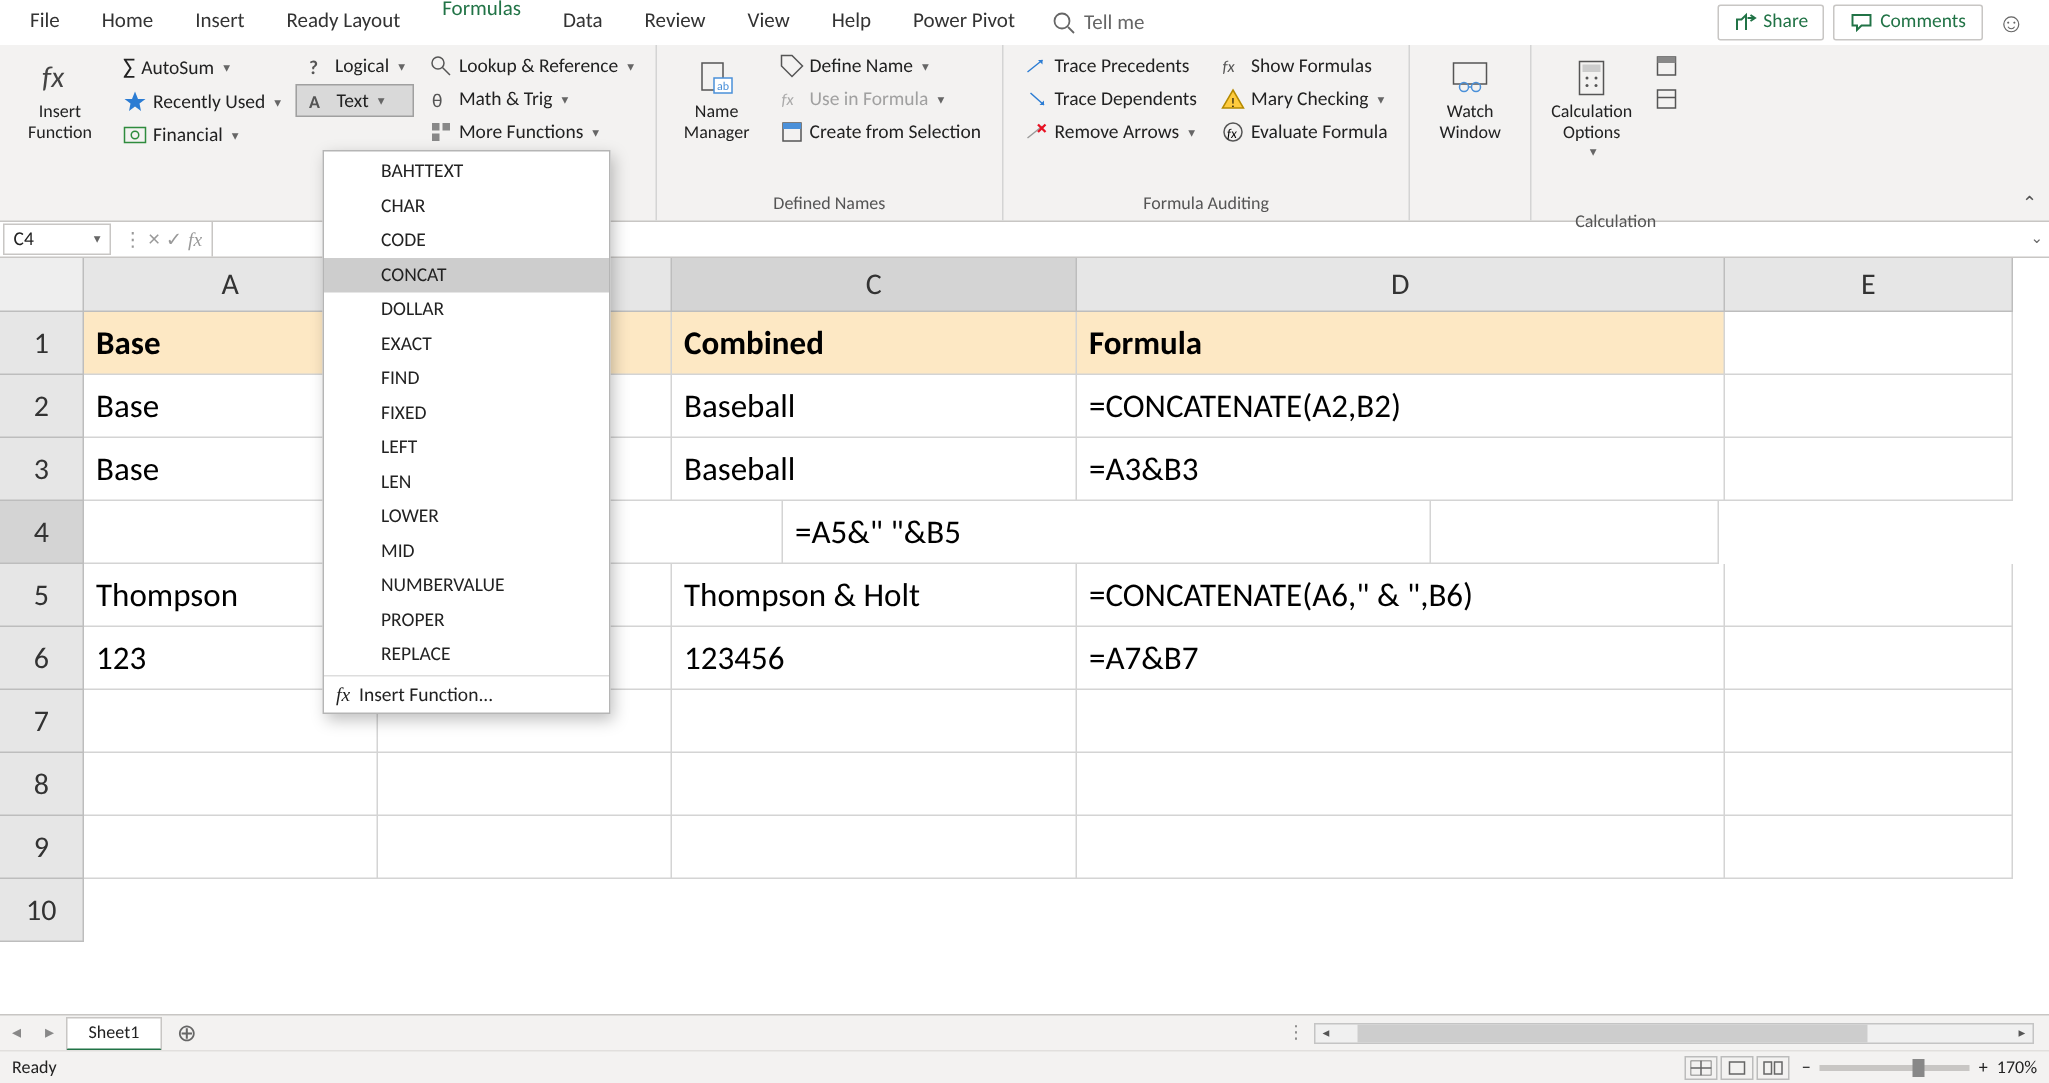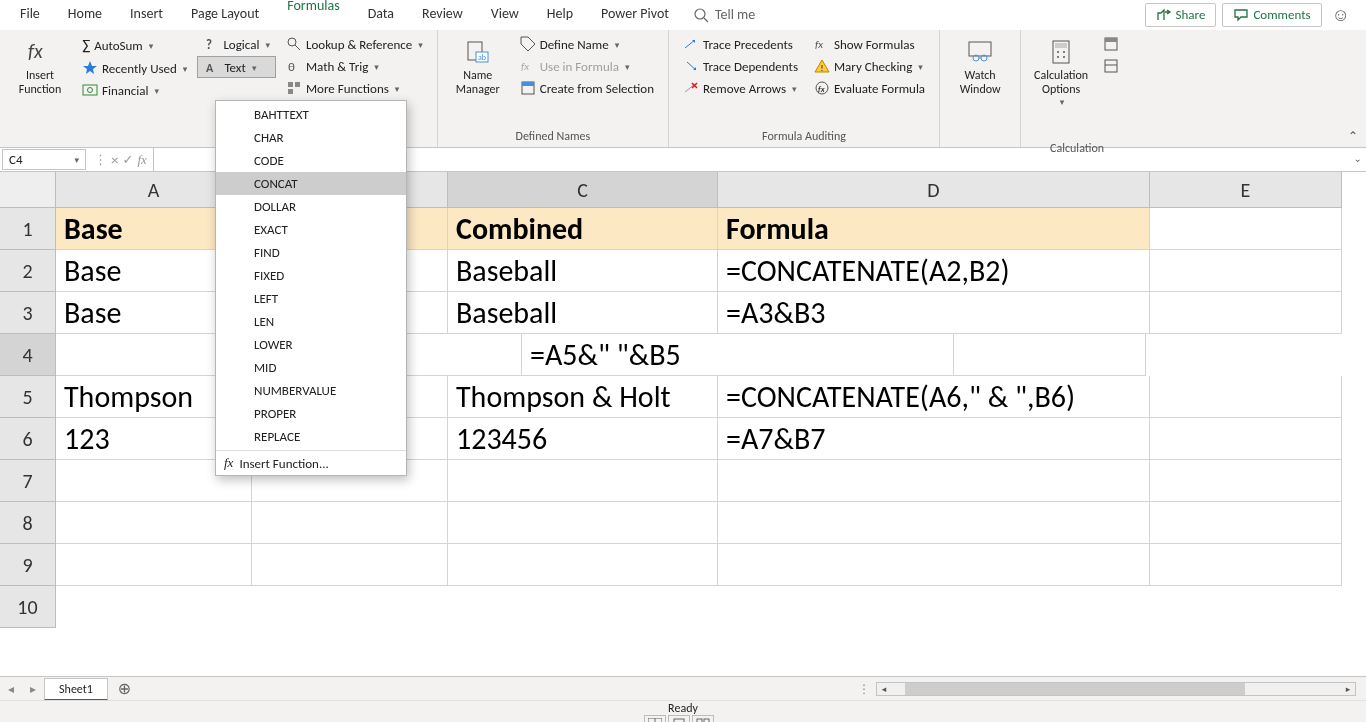--- a/index.html
+++ b/index.html
@@ -36,40 +36,40 @@
   .vbtn svg{margin-bottom:2px;}
   .col { display:flex; flex-direction:column; gap:2px; }
   .hbtn { display:flex; align-items:center; gap:4px; padding:2px 6px; font-size:13px; cursor:pointer; white-space:nowrap; }
   .hbtn.pressed{ background:#d9d9d9; border:1px solid #a0a0a0;}
   .hbtn .chev,.vbtn .chev{font-size:9px;color:#666;margin-left:2px;}
   .dim{color:#a0a0a0;}
   .rib-collapse{position:absolute;right:8px;bottom:4px;color:#555;font-size:12px;cursor:pointer;}
 
   
   .fxbar { display:flex; align-items:center; height:24px; border-bottom:1px solid #c8c6c4;}
-  .namebox{ width:84px; border:1px solid #c8c6c4; margin:1px 2px; padding:2px 6px; font-size:13px; display:flex; align-items:center;}
+  .namebox{ width:72px; border:1px solid #c8c6c4; margin:1px 2px; padding:2px 6px; font-size:13px; display:flex; align-items:center;}
   .namebox .chev{margin-left:auto;font-size:9px;color:#666;}
   .fxbtns{display:flex;gap:4px;padding:0 6px;align-items:center;}
   .fxbtns span{color:#999;font-size:13px;}
   .fxinput{flex:1;border-left:1px solid #c8c6c4;height:100%;padding:2px 6px;font-size:13px;position:relative;}
   .fxinput .expand{position:absolute;right:4px;top:4px;font-size:10px;color:#666;}
 
   
   .gridwrap{flex:1;display:flex;position:relative;overflow:hidden;}
   .rownums{display:flex;flex-direction:column;}
   .corner, .colhdr, .rowhdr { background:var(--header-bg); border-right:1px solid #bdbdbd; border-bottom:1px solid #bdbdbd; display:flex;align-items:center;justify-content:center; color:#333;}
   .corner{width:56px;height:36px;background:#eee;}
   .colhdr{height:36px;font-size:20px;}
   .rowhdr{width:56px;height:42px;font-size:20px;}
   .rowhdr.act, .colhdr.act{background:#d4d4d4;}
   .gridinner{position:relative;}
   .cells{position:relative;}
   .row{display:flex;height:42px;}
   .colhdrs{display:flex;}
-  .cell{border-right:1px solid var(--grid-border);border-bottom:1px solid var(--grid-border);padding:4px 8px;font-size:30px;display:flex;align-items:center;font-family:Calibri,Arial,sans-serif;color:#000;overflow:hidden;white-space:nowrap;}
+  .cell{border-right:1px solid var(--grid-border);border-bottom:1px solid var(--grid-border);padding:4px 8px;font-size:22px;display:flex;align-items:center;font-family:Calibri,Arial,sans-serif;color:#000;overflow:hidden;white-space:nowrap;}
   .cell.hdr{background:var(--highlight);font-weight:bold;}
   .cw-A{width:196px;} .cw-B{width:196px;} .cw-C{width:270px;} .cw-D{width:432px;} .cw-E{width:192px;}
   .selcell{outline:2px solid #217346;outline-offset:-1px;position:relative;}
   .selcell::after{content:"";position:absolute;right:-3px;bottom:-3px;width:6px;height:6px;background:#217346;}
 
   
   .dropdown{position:absolute;left:215px;top:100px;width:192px;background:#fff;border:1px solid #b5b5b5;box-shadow:2px 4px 10px rgba(0,0,0,.25);z-index:50;}
   .dropdown .dlist{max-height:444px;overflow-y:auto;padding:2px 0;}
   .dropdown .ditem{padding:4px 8px 4px 38px;font-size:13px;cursor:pointer;}
   .dropdown .ditem.hl{background:var(--menu-hover);}
@@ -82,39 +82,39 @@
   
   .sheetstrip{display:flex;align-items:center;height:24px;border-top:1px solid #c8c6c4;background:#f3f2f1;font-size:12px;}
   .navarrow{padding:0 8px;color:#888;}
   .sheettab{padding:3px 14px;background:#fff;border:1px solid #c8c6c4;border-bottom:2px solid var(--green);margin-bottom:-1px;}
   .addsheet{padding:0 10px;color:#666;font-size:16px;}
   .sheetstrip .hscroll{flex:1;display:flex;align-items:center;justify-content:flex-end;padding-right:10px;}
   .scrollbar-h{width:480px;height:14px;border:1px solid #c4c4c4;display:flex;align-items:center;background:#f0f0f0;}
   .scrollbar-h .thumb{width:340px;height:100%;background:#cdcdcd;margin-left:14px;}
   .scrollbar-h .ar{width:14px;text-align:center;font-size:9px;color:#555;}
 
-  .status{display:flex;align-items:center;height:22px;background:#f3f2f1;border-top:1px solid #e1dfdd;font-size:12px;padding:0 8px;flex-direction:column;}
+  .status{display:flex;align-items:center;height:22px;background:#f3f2f1;border-top:1px solid #e1dfdd;font-size:12px;padding:0 8px;}
   .status .spacer{flex:1;}
   .viewbtns{display:flex;gap:2px;margin-right:8px;}
   .viewbtn{width:22px;height:16px;border:1px solid #bcbcbc;display:flex;align-items:center;justify-content:center;}
   .zoom{display:flex;align-items:center;gap:6px;}
   .zoom .track{width:100px;height:4px;background:#c8c6c4;position:relative;}
   .zoom .track .tthumb{position:absolute;left:62px;top:-4px;width:8px;height:12px;background:#888;}
 
   .ico{width:16px;height:16px;display:inline-block;}
   svg{display:block;}
 </style>
 </head>
 <body>
 
 <div class="tabs">
   <div class="tab">File</div>
   <div class="tab">Home</div>
   <div class="tab">Insert</div>
-  <div class="tab">Page Layout</div>
+  <div class="tab">Ready Layout</div>
   <div class="tab active">Formulas</div>
   <div class="tab">Data</div>
   <div class="tab">Review</div>
   <div class="tab">View</div>
   <div class="tab">Help</div>
   <div class="tab">Power Pivot</div>
   <div class="tellme">
     <svg class="ico" viewBox="0 0 16 16">
         <circle cx="7" cy="7" r="5" stroke="#666" fill="none" stroke-width="1.2"></circle>
         <line x1="11" y1="11" x2="15" y2="15" stroke="#666" stroke-width="1.2"></line>

